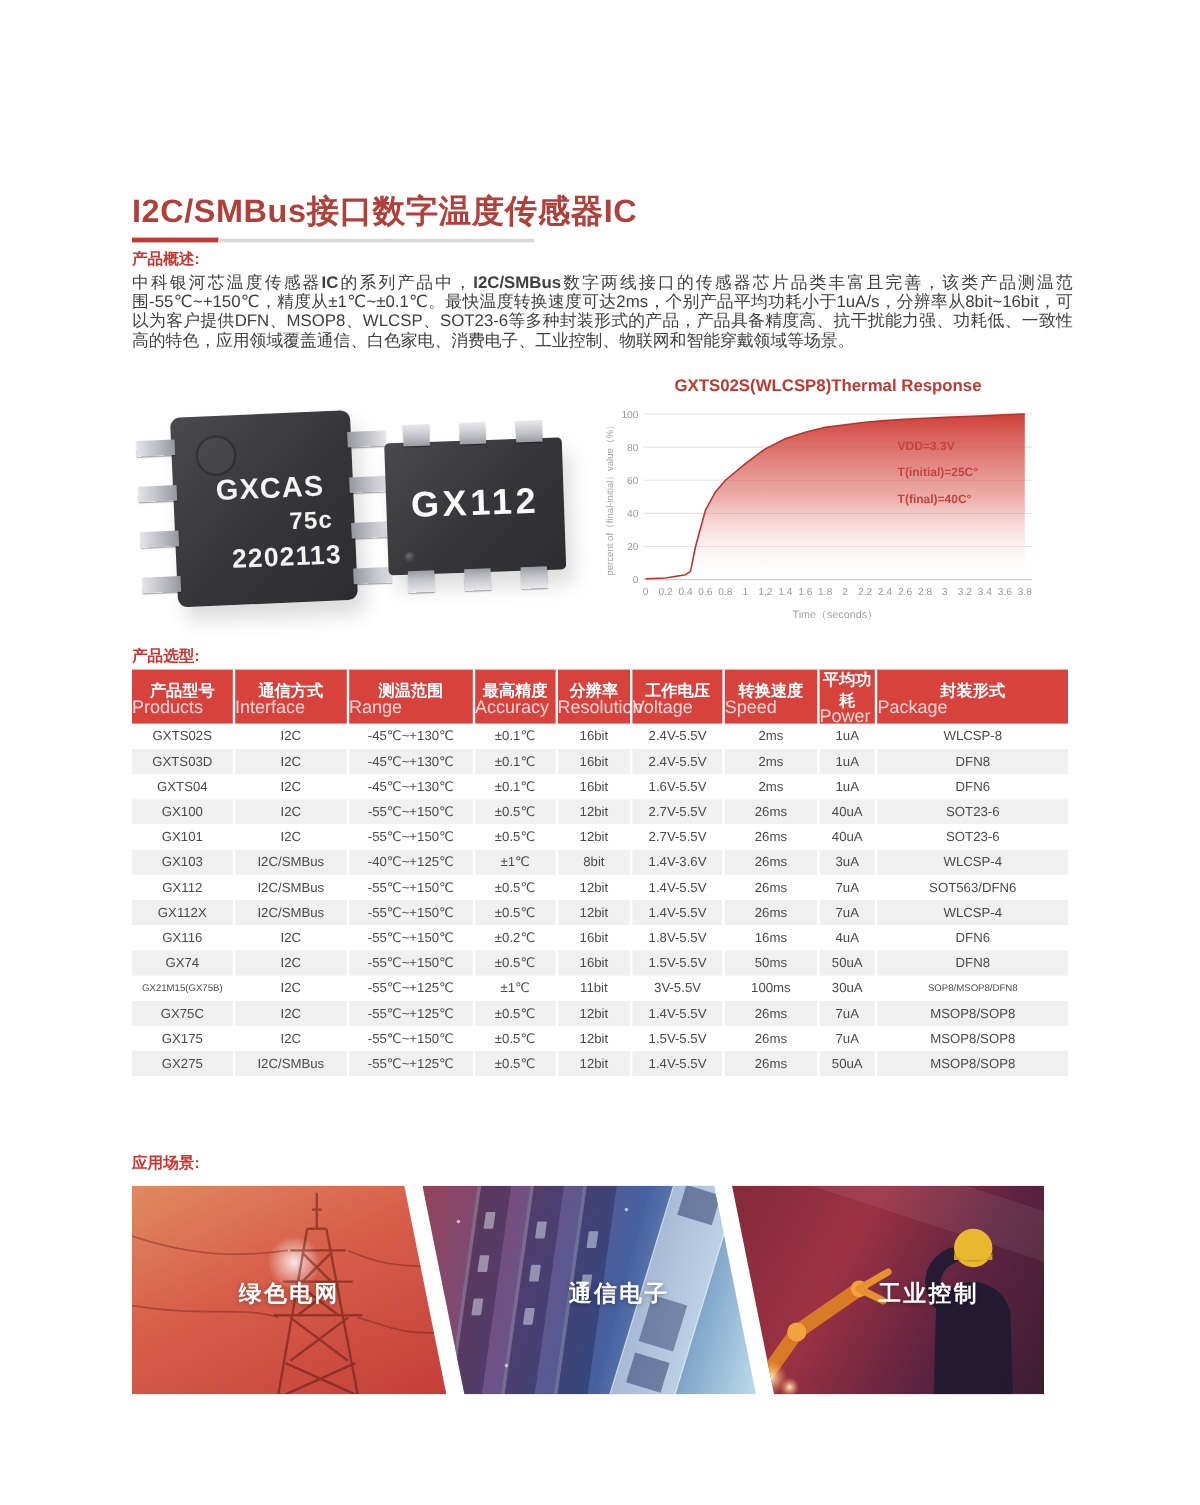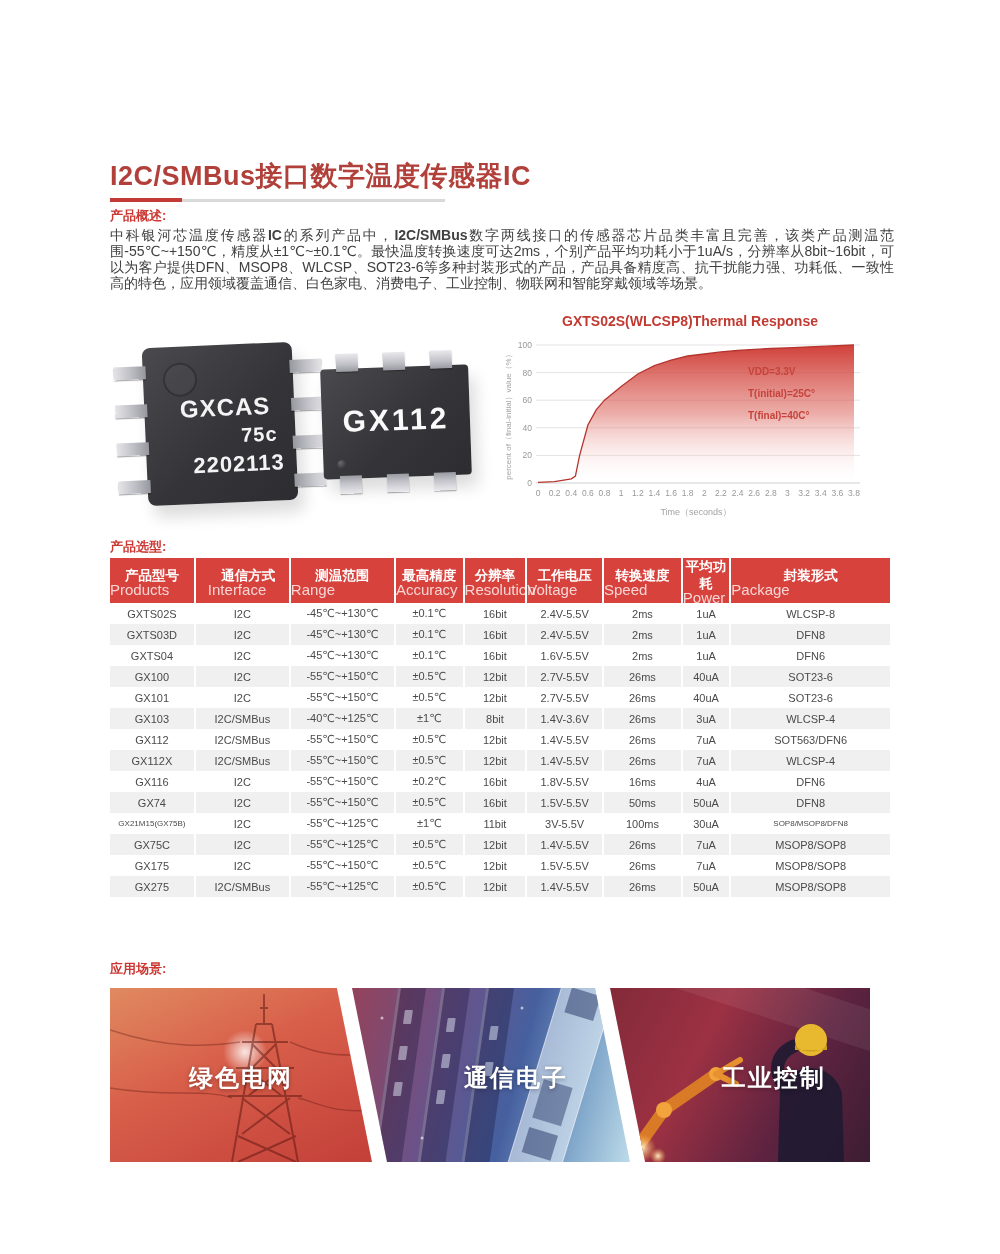--- a/index.html
+++ b/index.html
@@ -66,21 +66,21 @@
   .apps { position:absolute; left:110px; top:988px; width:760px; height:174px; }
   .app-card { position:absolute; top:0; height:174px; overflow:hidden; }
   .app-card svg { position:absolute; left:0; top:0; }
   .card1 { left:0;     width:262px; clip-path:polygon(0 0, 86.6% 0, 100% 100%, 0 100%);
            background:linear-gradient(155deg,#e08a60 0%,#d85f4a 42%,#c33f39 100%); }
   .card2 { left:242px; width:278px; clip-path:polygon(0 0, 87.4% 0, 100% 100%, 12.6% 100%);
            background:linear-gradient(105deg,#94425a 0%,#6c5288 32%,#46609f 58%,#85abcd 82%,#bddbe9 100%); }
   .card3 { left:500px; width:260px; clip-path:polygon(0 0, 100% 0, 100% 100%, 13.5% 100%);
            background:linear-gradient(118deg,#832a39 0%,#9c3143 35%,#5e2340 68%,#3c1d32 100%); }
   .app-label { position:absolute; top:52%; transform:translate(-50%,-50%);
-               font-size:24px; font-weight:700; color:#ffffff; letter-spacing:2px;
+               font-size:19px; font-weight:700; color:#ffffff; letter-spacing:2px;
                text-shadow:0 1px 4px rgba(0,0,0,0.35); white-space:nowrap;font-family:Liberation Serif, serif; }
   .card1 .app-label { left:50%; }
   .card2 .app-label { left:59%; }
   .card3 .app-label { left:63%; }
 </style>
 </head>
 <body>
 
 <div class="page">
 
@@ -179,21 +179,21 @@
   </div>
 
   <div class="sec-label lbl-selection">产品选型:</div>
   <table class="product-table">
     <thead>
       <tr id="table-head-row">
           <th style="width: 84px;">
             <div class="th-zh">产品型号</div>
             <div class="th-en">Products</div>
           </th>
-          <th style="width: 94px; padding-left: 12px;">
+          <th style="width: 94px;">
             <div class="th-zh">通信方式</div>
             <div class="th-en">Interface</div>
           </th>
           <th style="width: 104px;">
             <div class="th-zh">测温范围</div>
             <div class="th-en">Range</div>
           </th>
           <th style="width: 68px;">
             <div class="th-zh">最高精度</div>
             <div class="th-en">Accuracy</div>

